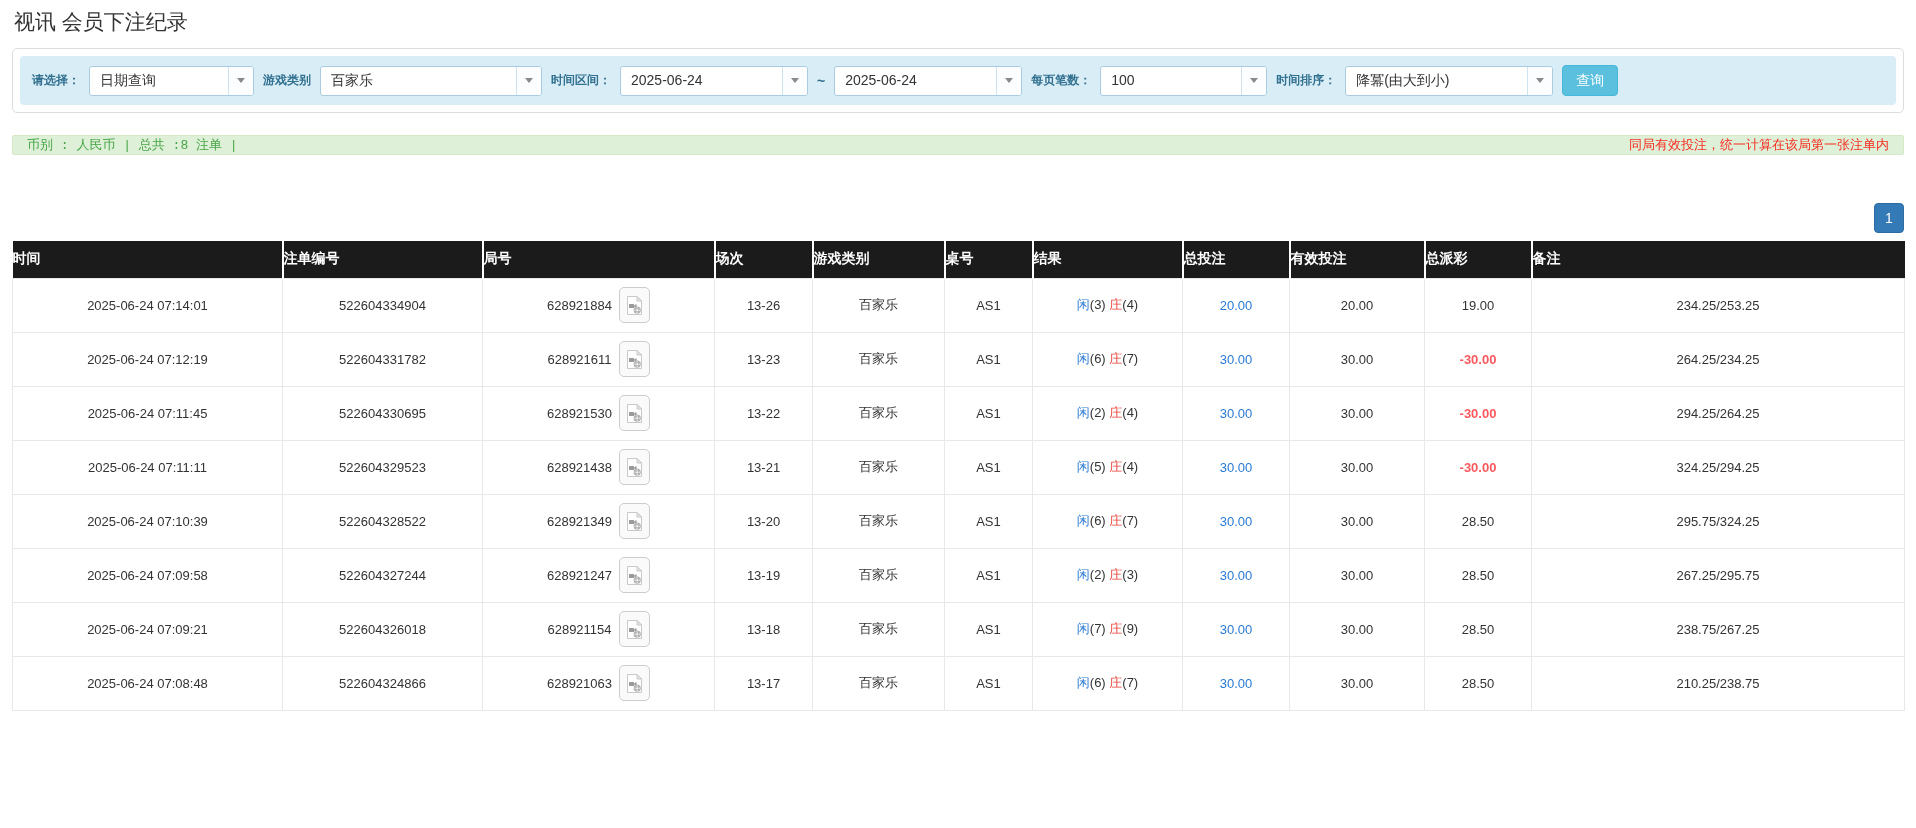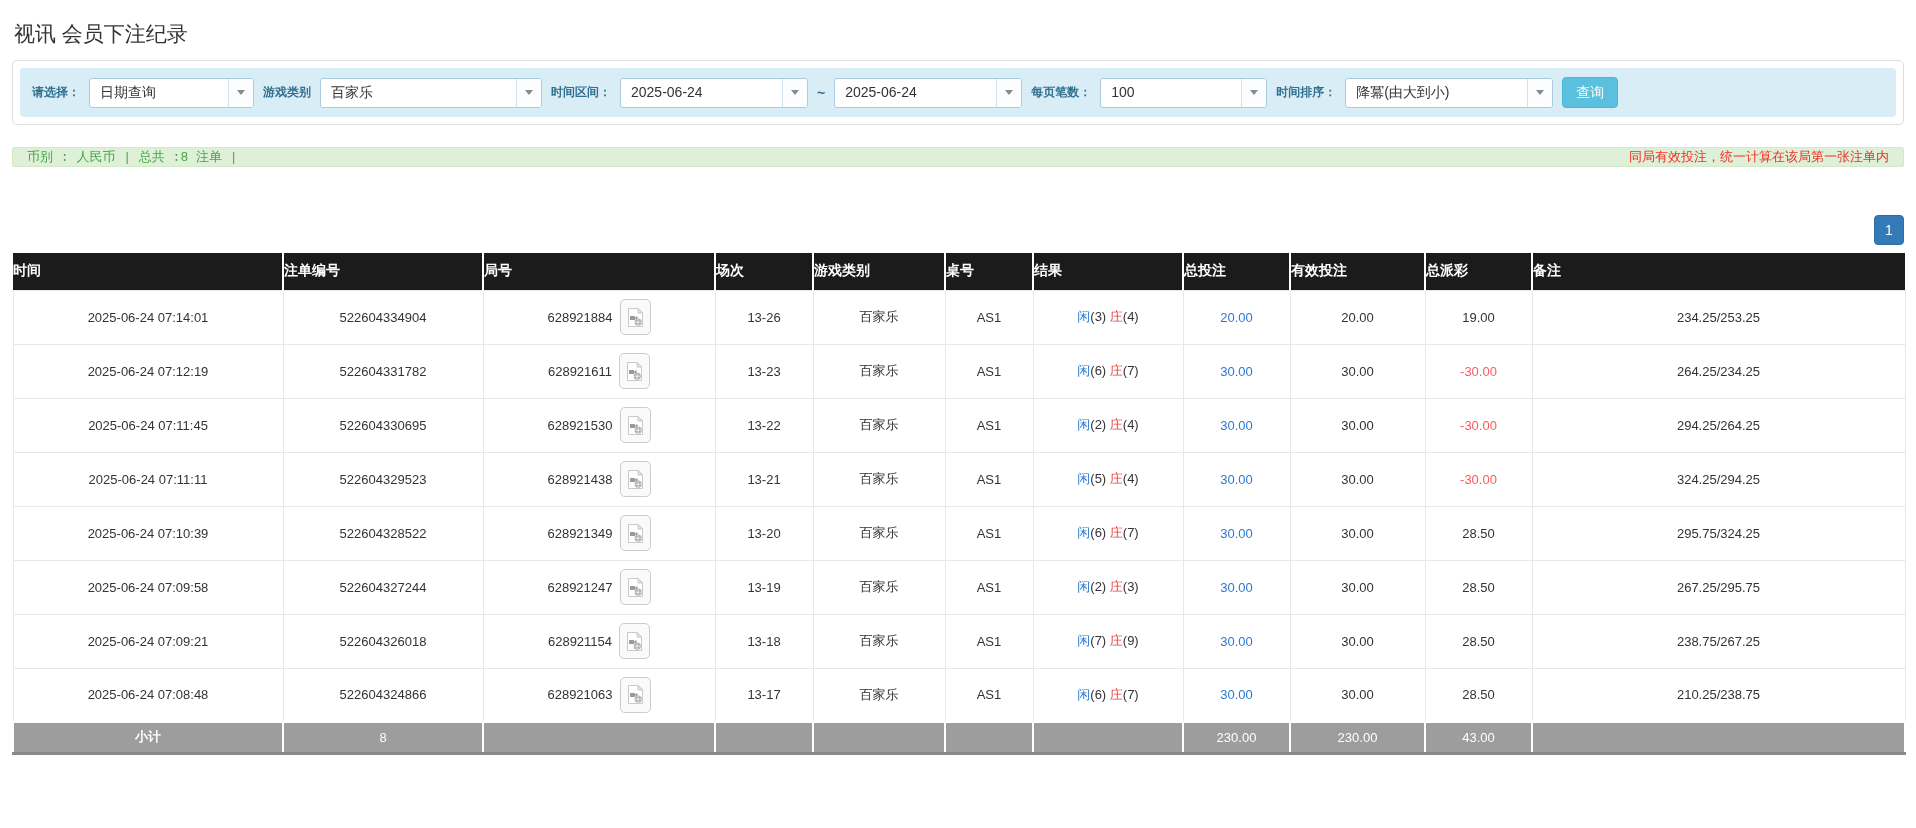--- a/index.html
+++ b/index.html
@@ -1,19 +1,19 @@
 <!DOCTYPE html>
 <html><head>
 <meta charset="utf-8">
 <style>
   * { box-sizing: border-box; margin: 0; padding: 0; }
   html, body { width: 1916px; height: 828px; background: #fff; overflow: hidden; }
   body { font-family: "Liberation Sans", "DejaVu Sans", sans-serif; color: #333; }
 
-  .page-title { font-size: 21px; font-weight: 500; color: #333; margin: 20px 0 0 14px; }
+  .page-title { font-size: 21px; font-weight: 500; color: #333; margin: 8px 0 0 14px; }
 
   
   .filter-panel { margin: 12px 12px 0 12px; border: 1px solid #ddd; border-radius: 5px; padding: 7px; background: #fff; }
   .filter-bar { background: #d9edf7; border-radius: 4px; padding: 9px 12px; display: flex; align-items: center; gap: 9px; }
   .flabel { color: #31708f; font-weight: bold; font-size: 12px; white-space: nowrap; }
   .combo { display: flex; align-items: stretch; background: #fff; border: 1px solid #abcce0; border-radius: 3px; height: 30px; }
   .combo .val { padding: 5px 10px 8px 10px; font-size: 14px; color: #333; flex: 1; white-space: nowrap; overflow: hidden; }
   .combo .arrow { width: 25px; border-left: 1px solid #cfe3ee; display: flex; align-items: center; justify-content: center; background: #fbfdfe; border-radius: 0 2px 2px 0; }
   .tri { width: 0; height: 0; border-left: 4px solid transparent; border-right: 4px solid transparent; border-top: 5px solid #8a8a8a; }
   .tilde { color: #31708f; font-weight: bold; font-size: 14px; }
@@ -29,21 +29,21 @@
   .page-btn { width: 30px; height: 30px; background: #337ab7; border: 1px solid #2e6da4; color: #fff; border-radius: 4px; font-size: 14px; cursor: pointer; }
 
   
   table.records { width: 1892px; margin: 0 12px; border-collapse: collapse; table-layout: fixed; font-size: 13px; }
   thead th { background: #1b1b1b; color: #fff; font-weight: bold; font-size: 14px; height: 37px; border-right: 2px solid #fff; text-align: left; }
   thead th:last-child { border-right: none; }
   tbody.rows td { border: 1px solid #e8e8e8; height: 54px; text-align: center; color: #333; background: #fff; }
   .blue { color: #2a7ad2; }
   .bet-link { color: #2a7ad2; text-decoration: none; cursor: pointer; }
   .red-label { color: #e8453c; }
-  .payout.neg { color: #fa5a5f; }
+  .payout.neg { color: #fa5a5f; font-weight: bold; }
   .round-wrap { display: inline-flex; align-items: center; gap: 7px; }
   .video-btn { width: 31px; height: 36px; border: 1px solid #ccc; border-radius: 5px; background: #fafafa; display: inline-flex; align-items: center; justify-content: center; cursor: pointer; padding: 0; }
 
   tfoot td { background: #9d9d9d; color: #fff; border: 2px solid #fff; height: 31px; text-align: center; font-size: 13px; }
   tfoot .foot-label { font-weight: bold; }
   tfoot tr:last-child td { border-bottom: 3px solid #8a8a8a; }
 </style>
 </head>
 <body>
 
@@ -408,27 +408,14 @@
       <span class="blue">闲</span><span>(6)</span>
       <span class="red-label">庄</span><span>(7)</span>
     </td>
     <td><span class="bet-link">30.00</span></td>
     <td>30.00</td>
     <td><span class="payout">28.50</span></td>
     <td>210.25/238.75</td>
   </tr>
     </tbody>
   <tfoot>
-    <tr>
-      <td class="foot-label">小计</td>
-      <td>8</td>
-      <td></td>
-      <td></td>
-      <td></td>
-      <td></td>
-      <td></td>
-      <td>230.00</td>
-      <td>230.00</td>
-      <td>43.00</td>
-      <td></td>
-    </tr>
   </tfoot>
 </table>
 
 </body></html>

